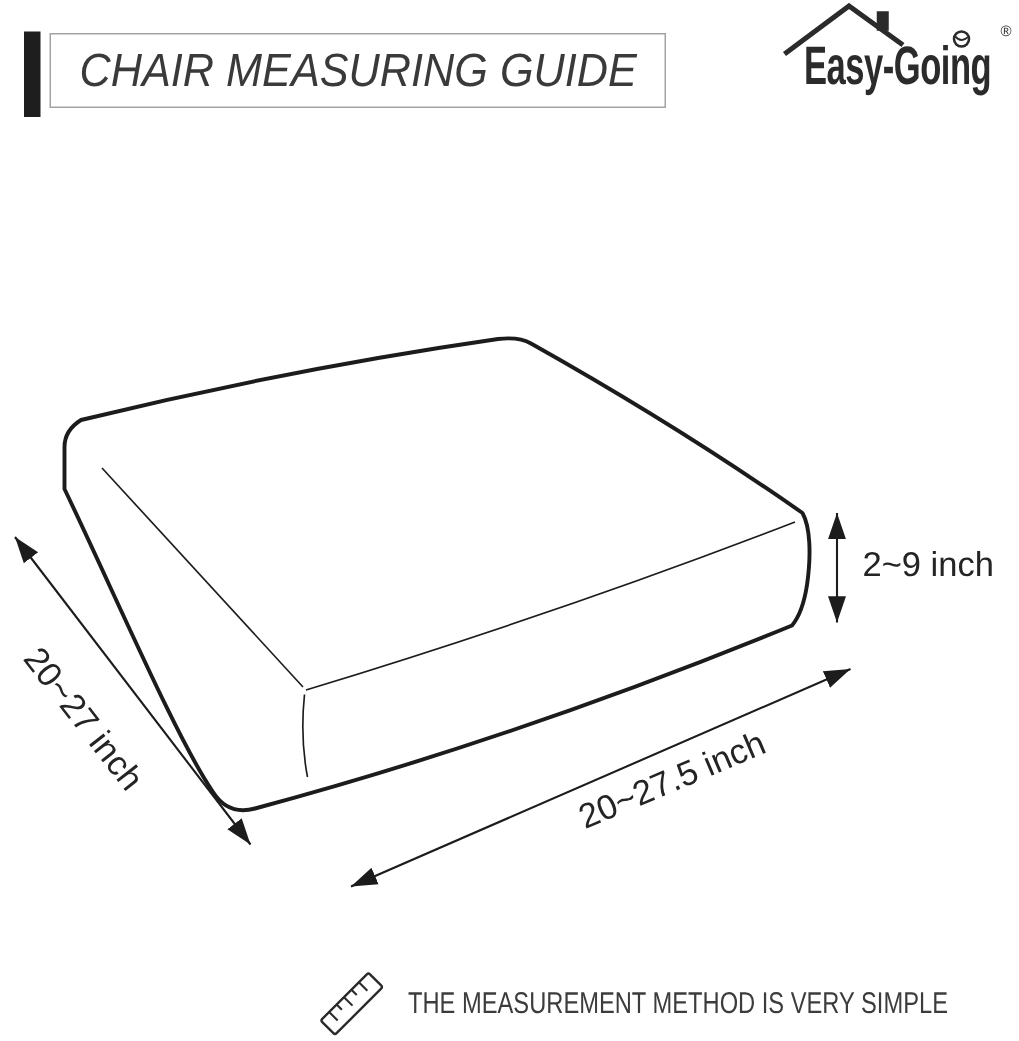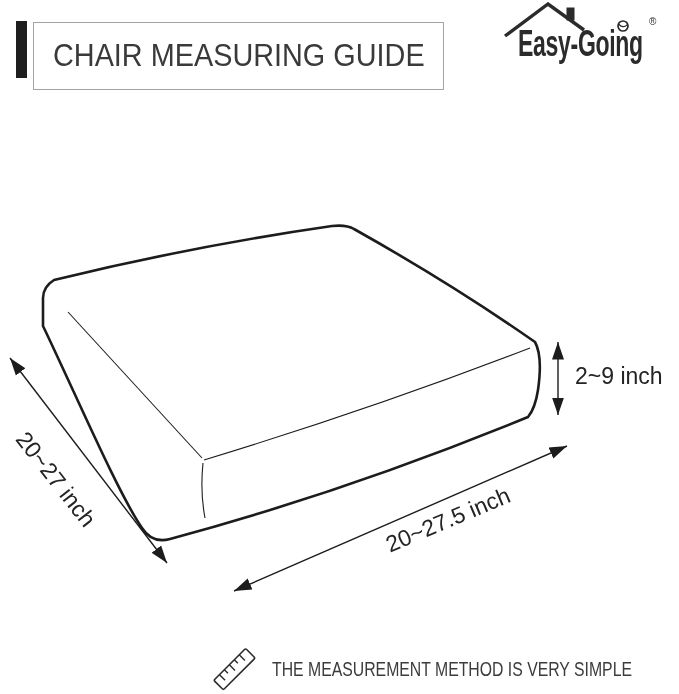--- a/index.html
+++ b/index.html
@@ -17,42 +17,43 @@
   
   .accent-bar {
     position: absolute;
     left: 16px; top: 21px;
     width: 11px; height: 57px;
     background: #1e1e1e;
   }
   .title-box {
     position: absolute;
     left: 33px; top: 22px;
-    width: 411px; height: 68px;
+    width: 411px; height: 50px;
     border: 1px solid #a3a3a3;
     background: #ffffff;
     display: flex;
     align-items: center;
     justify-content: center;
+    font-style: italic;
   }
   .title-text {
     display: inline-block;
     font-size: 31px;
     font-weight: 400;
     color: #3a3a3a;
     white-space: nowrap;
     transform: scaleX(0.93);
     transform-origin: center;
     letter-spacing: 0px;
   }
 
   
   .logo {
     position: absolute;
-    left: 503px; top: 2px;
+    left: 521px; top: 2px;
     width: 157px; height: 64px;
   }
   .logo-art {
     position: absolute;
     left: 0; top: 0;
     width: 157px; height: 64px;
     pointer-events: none;
   }
   .brand {
     position: absolute;

